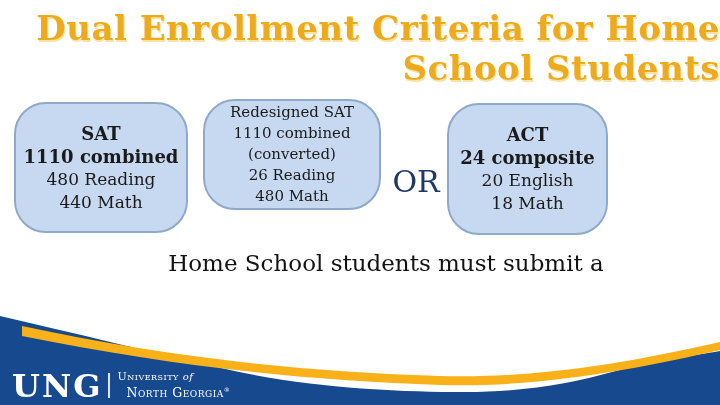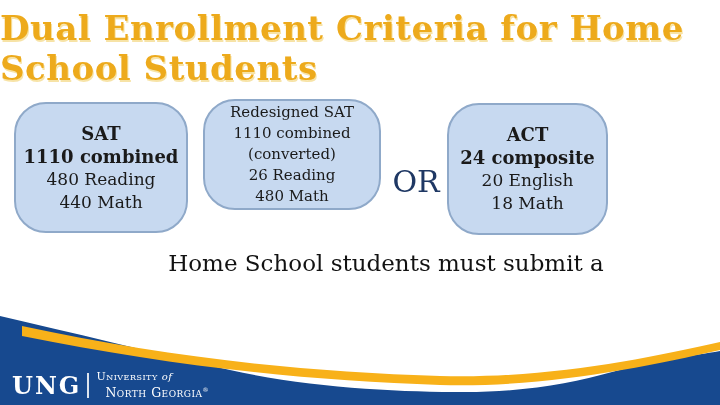--- a/index.html
+++ b/index.html
@@ -7,21 +7,21 @@
     position: relative;
     width: 720px; height: 405px;
     background: #ffffff;
     overflow: hidden;
     font-family: "DejaVu Serif", "Liberation Serif", serif;
   }
 
   
   .title {
     position: absolute; top: 8px; left: 0; width: 720px;
-    text-align: left;
+    text-align: right;
     font-size: 34px; line-height: 40px; font-weight: bold;
     color: #EDAA1C;
     text-shadow: 1px 2px 0 rgba(246,224,156,0.9);
     letter-spacing: 0.5px;
   }
 
   
   .crit-box {
     position: absolute;
     background: #C7D9F0;
@@ -60,21 +60,21 @@
   
   .footer-art { position: absolute; left: 0; top: 0; width: 720px; height: 405px; }
 
   
   .logo {
     position: absolute; left: 12px; top: 371px;
     display: flex; align-items: center;
     color: #ffffff;
   }
   .logo-acronym {
-    font-size: 24px; font-weight: bold; letter-spacing: 2px;
+    font-size: 32px; font-weight: bold; letter-spacing: 2px;
     line-height: 28px;
   }
   .logo-divider {
     width: 2px; height: 25px;
     background: rgba(255,255,255,0.85);
     margin: 0 7px 0 6px;
   }
   .logo-text { display: flex; flex-direction: column; justify-content: center; }
   .logo-line1 {
     font-variant: small-caps;

